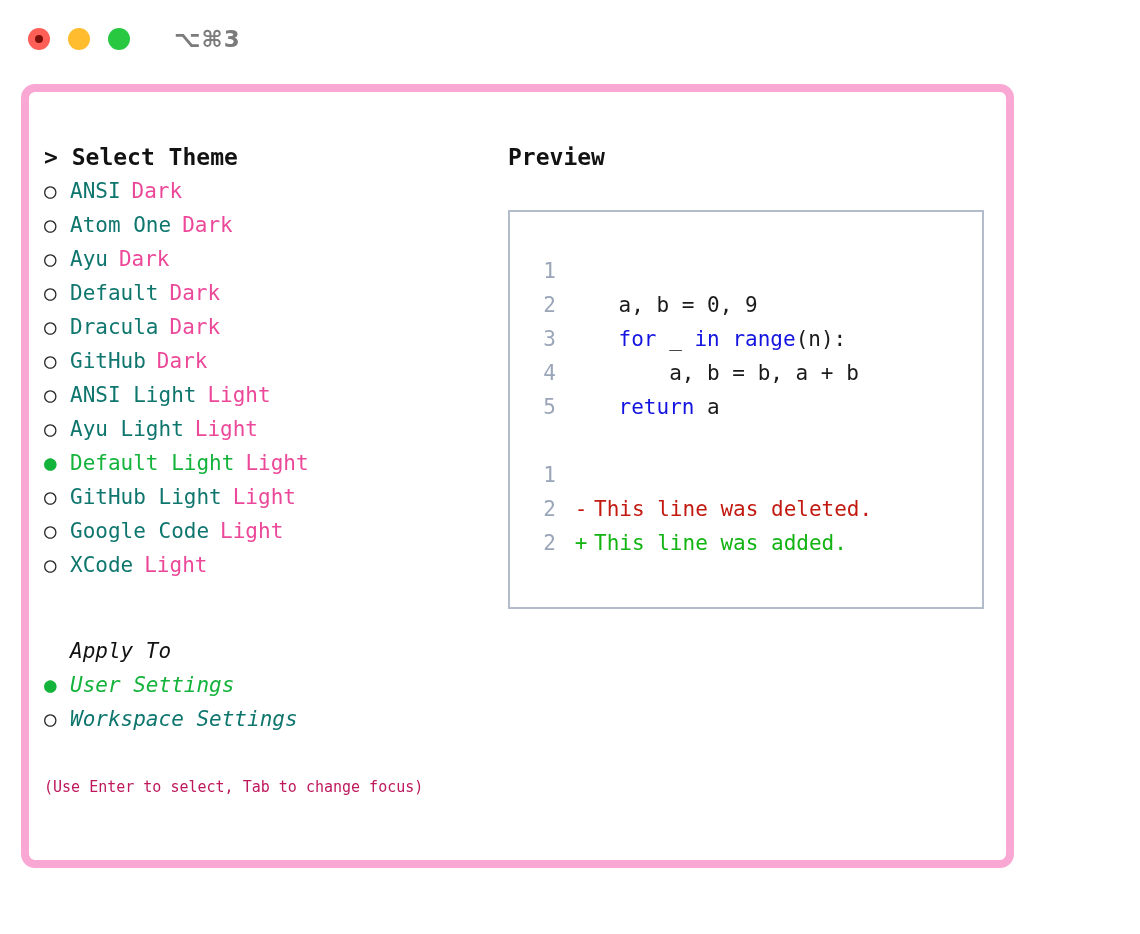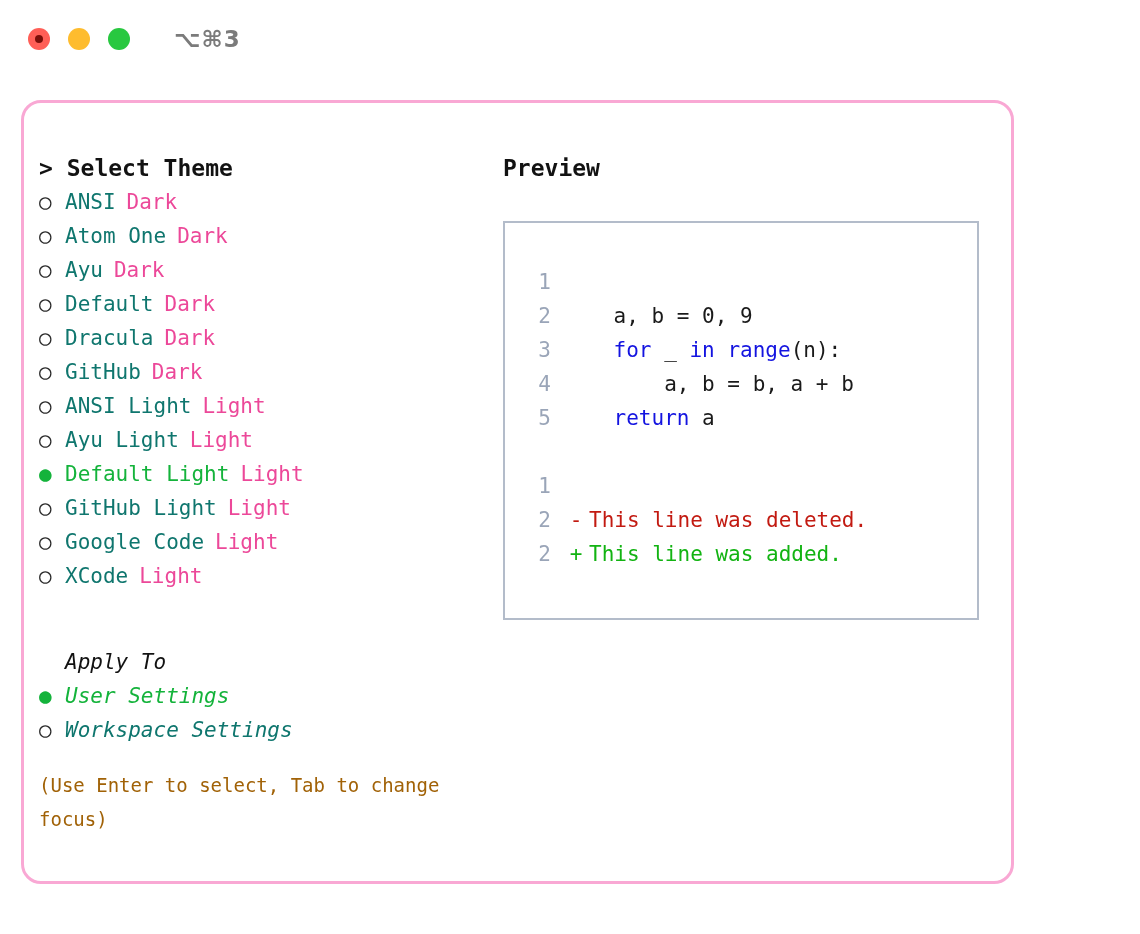--- a/index.html
+++ b/index.html
@@ -67,26 +67,26 @@
     font-size: 23px;
     font-weight: 700;
     color: #7b7b7b;
     letter-spacing: 1px;
   }
 
   
   .panel {
     position: absolute;
     left: 21px;
-    top: 100px;
+    top: 84px;
     width: 993px;
     height: 784px;
     box-sizing: border-box;
-    border: 3px solid #f9a8d4;
-    border-radius: 20px;
+    border: 8px solid #f9a8d4;
+    border-radius: 14px;
     background: #ffffff;
   }
 
   .panel-inner {
     position: relative;
     width: 100%;
     height: 100%;
   }
 
   
@@ -133,23 +133,23 @@
   }
   .subsection-title {
     font-size: 21px;
     color: #121212;
     line-height: 34px;
     padding-left: 26px;
     white-space: pre;
   }
 
   .hint {
-    margin-top: 21px;
-    font-size: 19px;
-    color: #a16207;
+    margin-top: 34px;
+    font-size: 15px;
+    color: #be185d;
     line-height: 34px;
     width: 410px;
   }
 
   
   .right-col {
     position: absolute;
     left: 479px;
     top: 48px;
     width: 490px;

